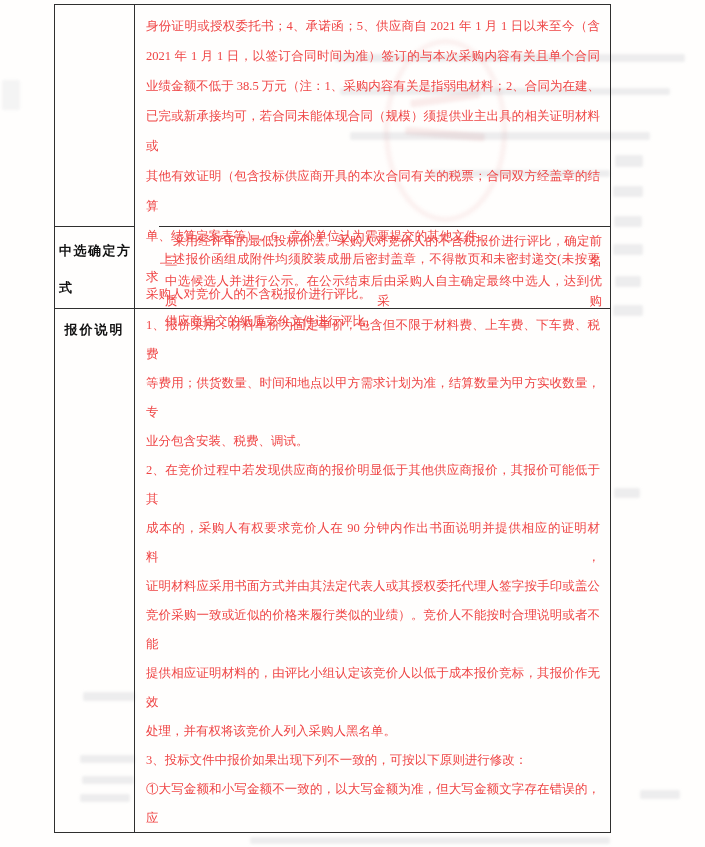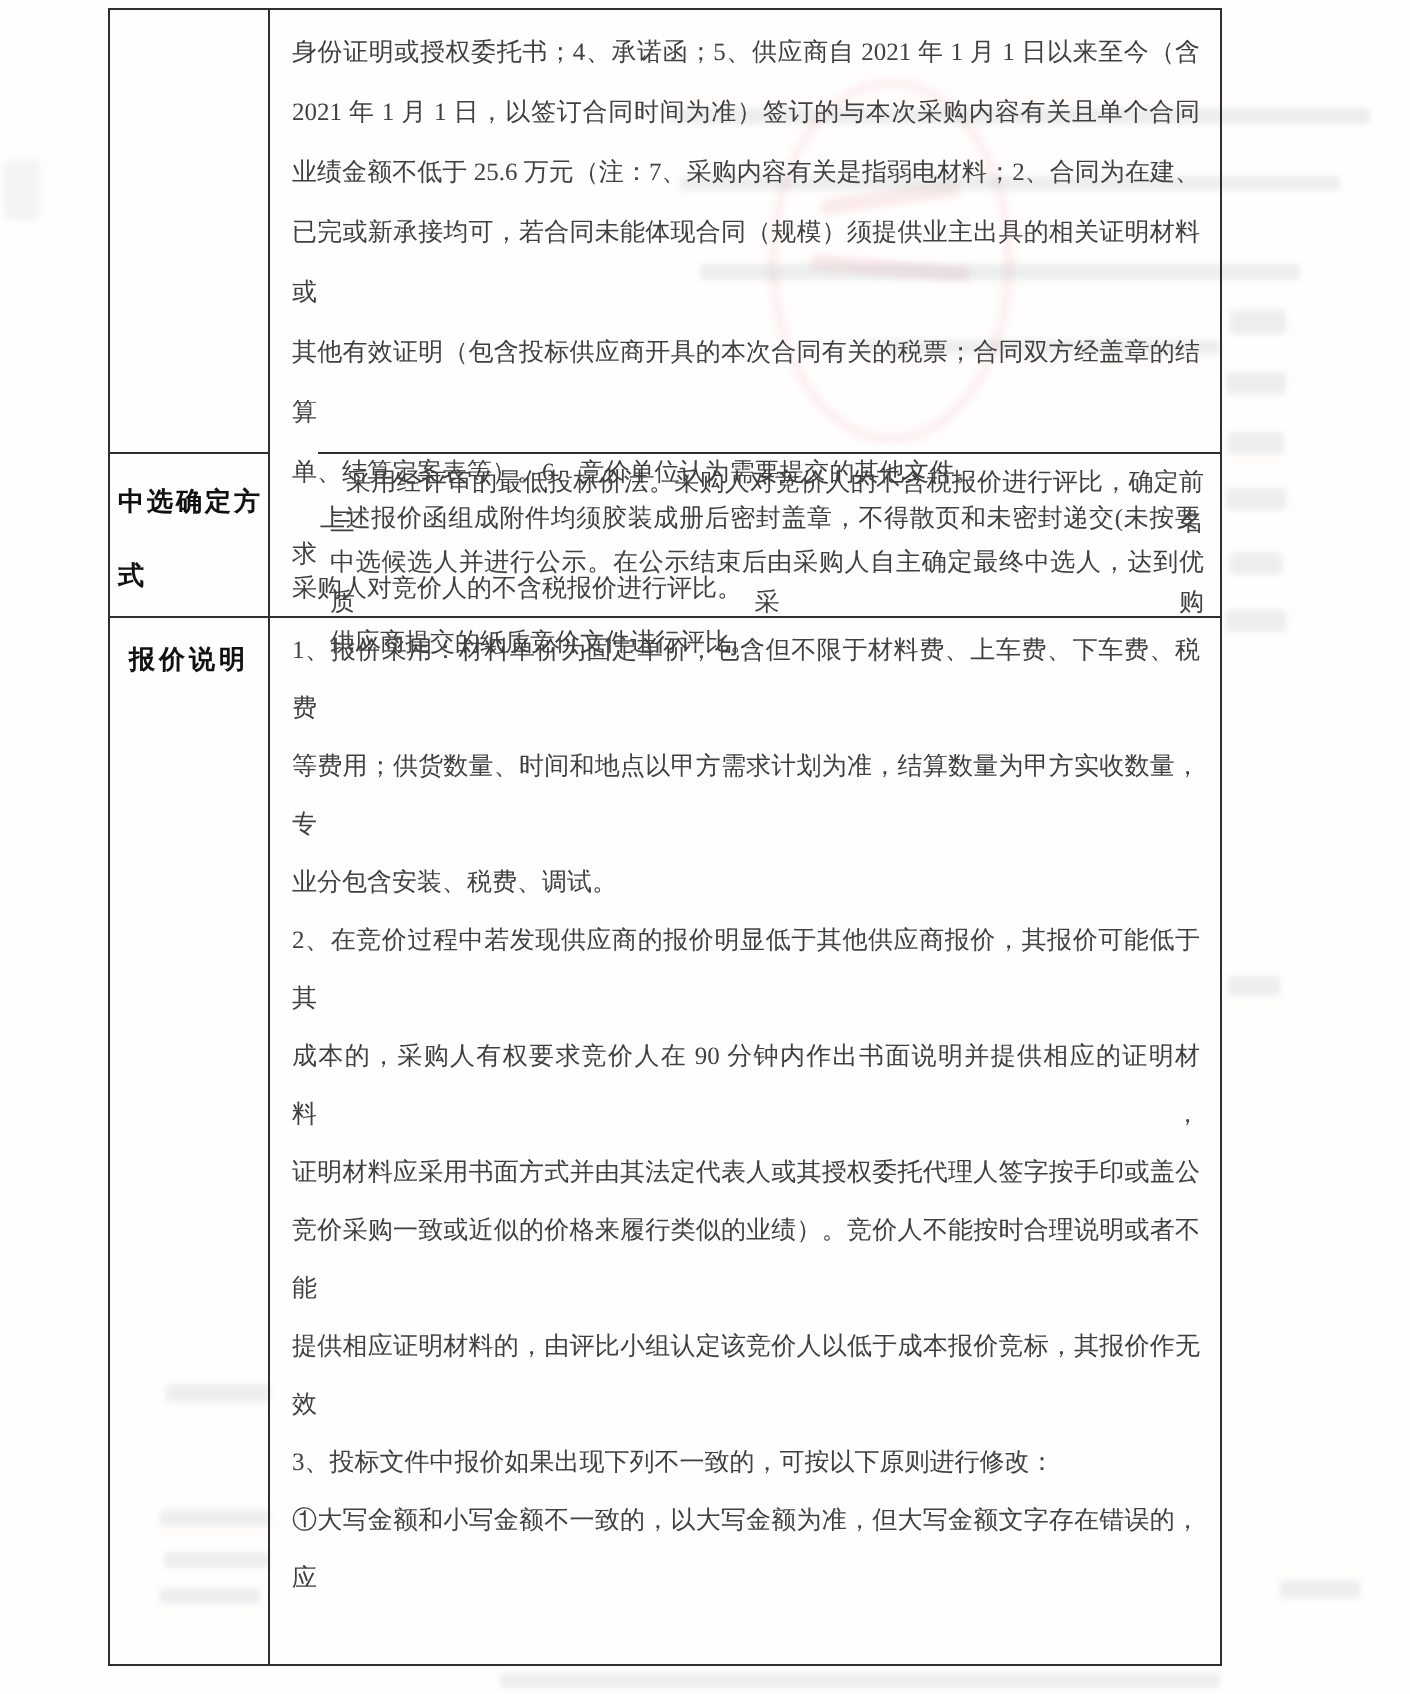--- a/index.html
+++ b/index.html
@@ -18,21 +18,21 @@
   .label-cell{border-right:1.6px solid #2f2f2f;}
   .rt{border-top:1.6px solid #2f2f2f;}
   .row-label{font-weight:bold;font-size:13px;color:#111;}
   .label-sel{padding:5px 0 0 4px;line-height:37px;letter-spacing:1.5px;}
   .label-quote{padding-top:6px;text-align:center;letter-spacing:2px;line-height:29px;}
   .content{color:#1c1c1c;}
   .c1{padding:6px 10px 0 11px;}
   .c2{padding:4px 8px 0 6px;margin-left:24px;}
   .c3{padding:2px 10px 0 11px;}
   .line{
-    font-size:12.5px;color:#404040;
+    font-size:12.5px;color:#ef4444;
     text-align:justify;text-align-last:justify;
   }
   .line.short{text-align-last:left;}
   .blockA .line{line-height:30px;}
   .blockB .line{line-height:17.5px;}
   .blockB .line.ind{text-indent:14px;}
   .c2 .line{line-height:20px;}
   .c2 .line.ind{text-indent:8px;}
   .c3 .line{line-height:29px;}
   
@@ -76,21 +76,21 @@
 <div class="ghost" style="left:640px;top:790px;width:40px;height:9px;"></div>
 <div class="ghost" style="left:2px;top:80px;width:18px;height:30px;opacity:.6;"></div>
 
 <div class="doc-table">
 
   <div class="cell label-cell"></div>
   <div class="cell content c1">
     <div class="blockA">
       <div class="line">身份证明或授权委托书；4、承诺函；5、供应商自 2021 年 1 月 1 日以来至今（含</div>
       <div class="line">2021 年 1 月 1 日，以签订合同时间为准）签订的与本次采购内容有关且单个合同</div>
-      <div class="line">业绩金额不低于 25.6 万元（注：7、采购内容有关是指弱电材料；2、合同为在建、</div>
+      <div class="line">业绩金额不低于 38.5 万元（注：1、采购内容有关是指弱电材料；2、合同为在建、</div>
       <div class="line">已完或新承接均可，若合同未能体现合同（规模）须提供业主出具的相关证明材料或</div>
       <div class="line">其他有效证明（包含投标供应商开具的本次合同有关的税票；合同双方经盖章的结算</div>
       <div class="line short">单、结算定案表等）。6、竞价单位认为需要提交的其他文件。</div>
     </div>
     <div class="blockB">
       <div class="line ind">上述报价函组成附件均须胶装成册后密封盖章，不得散页和未密封递交(未按要求</div>
       <div class="line short">采购人对竞价人的不含税报价进行评比。</div>
     </div>
   </div>
 
@@ -109,17 +109,18 @@
   </div>
   <div class="cell content rt c3">
     <div class="line">1、报价采用：材料单价为固定单价，包含但不限于材料费、上车费、下车费、税费</div>
     <div class="line">等费用；供货数量、时间和地点以甲方需求计划为准，结算数量为甲方实收数量，专</div>
     <div class="line short">业分包含安装、税费、调试。</div>
     <div class="line">2、在竞价过程中若发现供应商的报价明显低于其他供应商报价，其报价可能低于其</div>
     <div class="line">成本的，采购人有权要求竞价人在 90 分钟内作出书面说明并提供相应的证明材料，</div>
     <div class="line">证明材料应采用书面方式并由其法定代表人或其授权委托代理人签字按手印或盖公</div>
     <div class="line">竞价采购一致或近似的价格来履行类似的业绩）。竞价人不能按时合理说明或者不能</div>
     <div class="line">提供相应证明材料的，由评比小组认定该竞价人以低于成本报价竞标，其报价作无效</div>
+    <div class="line short">处理，并有权将该竞价人列入采购人黑名单。</div>
     <div class="line short">3、投标文件中报价如果出现下列不一致的，可按以下原则进行修改：</div>
     <div class="line">①大写金额和小写金额不一致的，以大写金额为准，但大写金额文字存在错误的，应</div>
 
   </div>
 </div>
 
 </body></html>

